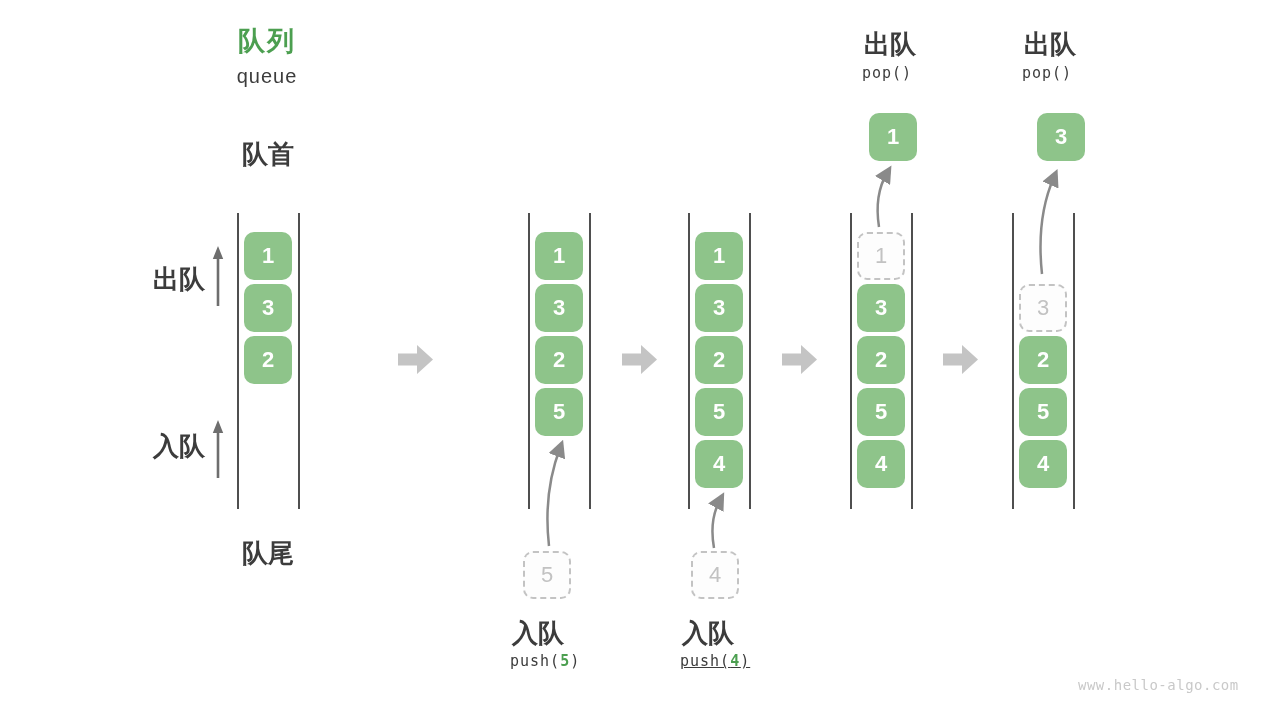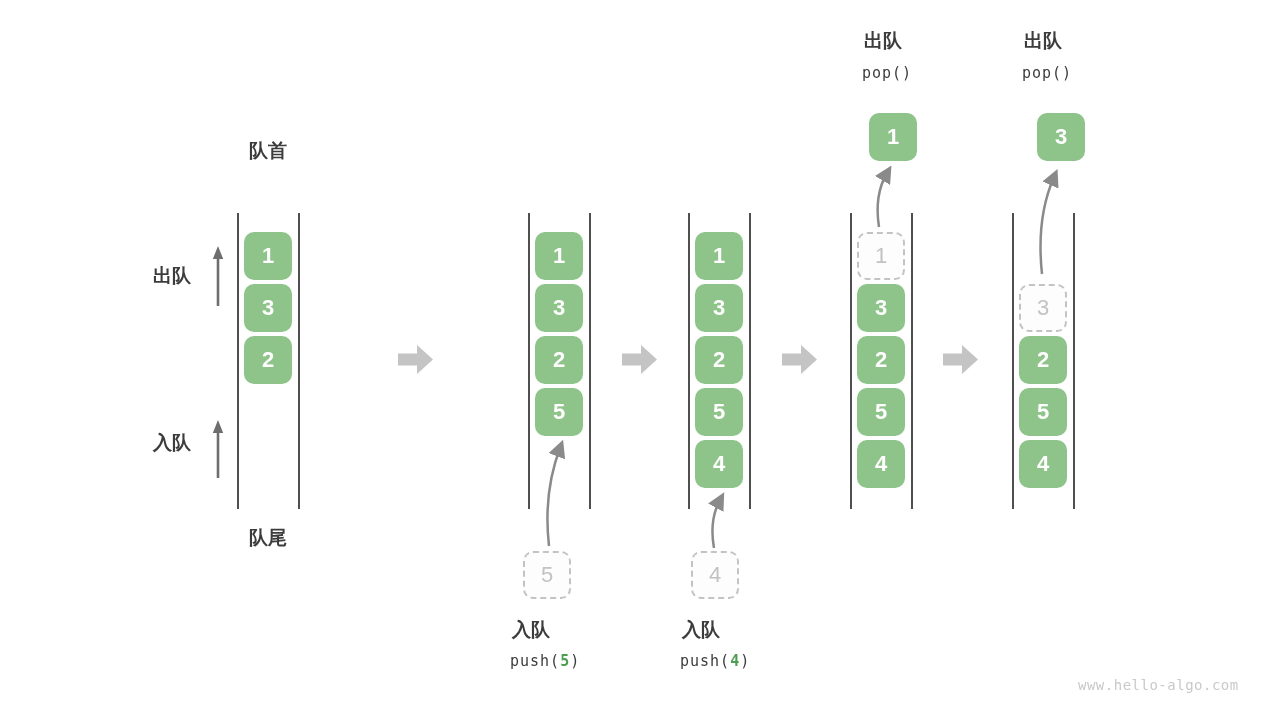--- a/index.html
+++ b/index.html
@@ -1,21 +1,21 @@
 <!DOCTYPE html>
 <html><head>
 <meta charset="utf-8">
 <style>
   html,body{margin:0;padding:0;background:#ffffff;}
   .canvas{
     position:relative;width:1280px;height:720px;background:#ffffff;overflow:hidden;
     font-family:"Liberation Sans",sans-serif;color:#3c3c3c;
   }
   .abs{position:absolute;}
-  .zh-label{font-weight:bold;font-size:19px;color:#3c3c3c;line-height:1;}
+  .zh-label{font-weight:bold;font-size:26px;color:#3c3c3c;line-height:1;}
   .title-zh{font-weight:bold;font-size:27px;color:#4c9f50;line-height:1;letter-spacing:2px;}
   .title-en{font-size:20px;color:#3c3c3c;line-height:1;letter-spacing:1px;}
   .center140{width:140px;text-align:center;}
   .vline{position:absolute;top:213px;width:2px;height:296px;background:#4f4f4f;}
   .box{
     position:absolute;width:48px;height:48px;border-radius:10px;box-sizing:border-box;
     background:#8ec48a;color:#ffffff;font-weight:bold;font-size:22px;
     display:flex;align-items:center;justify-content:center;line-height:1;
   }
   .box.ghost{
@@ -30,23 +30,27 @@
     font-family:"DejaVu Sans Mono","Liberation Mono",monospace;
     font-size:14px;color:#c9c9c9;letter-spacing:0.5px;
   }
   svg{display:block;overflow:visible;}
 </style>
 </head>
 <body>
 
 <div class="canvas">
 
+  <div class="abs center140" style="left:197px;top:28px;">
+    <div class="title-zh">队列</div>
+    <div class="title-en" style="margin-top:11px;">queue</div>
+  </div>
 
   <div class="abs center140 zh-label" style="left:198px;top:141px;">队首</div>
-  <div class="abs center140 zh-label" style="left:198px;top:528px;">队尾</div>
+  <div class="abs center140 zh-label" style="left:198px;top:540px;">队尾</div>
 
   <div class="abs zh-label" style="left:153px;top:266px;">出队</div>
   <svg class="abs" style="left:210px;top:246px;" width="16" height="62" viewBox="0 0 16 62">
     <path d="M8 60 L8 13" stroke="#6e6e6e" stroke-width="2.6" fill="none"></path>
     <path d="M8 0 L2.8 13 L13.2 13 Z" fill="#6e6e6e"></path>
   </svg>
 
   <div class="abs zh-label" style="left:153px;top:433px;">入队</div>
   <svg class="abs" style="left:210px;top:420px;" width="16" height="60" viewBox="0 0 16 60">
     <path d="M8 58 L8 13" stroke="#6e6e6e" stroke-width="2.6" fill="none"></path>
@@ -100,21 +104,21 @@
     <div class="box ghost" style="left:691px;top:551px;">4</div>
     <svg class="abs" style="left:705px;top:492px;" width="24" height="60" viewBox="0 0 24 60">
       <defs>
         <marker id="m2" markerWidth="7" markerHeight="7" refX="3.5" refY="3.5" orient="auto">
           <path d="M0 0 L7 3.5 L0 7 Z" fill="#8a8a8a"></path>
         </marker>
       </defs>
       <path d="M9 56 Q 4 28 15 8" stroke="#8a8a8a" stroke-width="2.5" fill="none" marker-end="url(#m2)"></path>
     </svg>
     <div class="abs zh-label" style="left:682px;top:620px;">入队</div>
-    <div class="abs code" style="left:680px;top:654px;"><span>push(</span><span class="arg">4</span><span>)</span></div>
+    <div class="abs code" style="left:680px;top:654px;text-decoration:underline;"><span>push(</span><span class="arg">4</span><span>)</span></div>
   </div>
 
   <svg class="abs" style="left:782px;top:343px;" width="36" height="33" viewBox="0 0 36 33">
     <polygon points="0,10.5 19,10.5 19,2 35,16.5 19,31 19,22.5 0,22.5" fill="#c4c4c4"></polygon>
   </svg>
 
   <div>
     <div class="vline" style="left:850px;"></div>
     <div class="vline" style="left:911px;"></div>
     <div class="abs zh-label" style="left:864px;top:31px;">出队</div>

